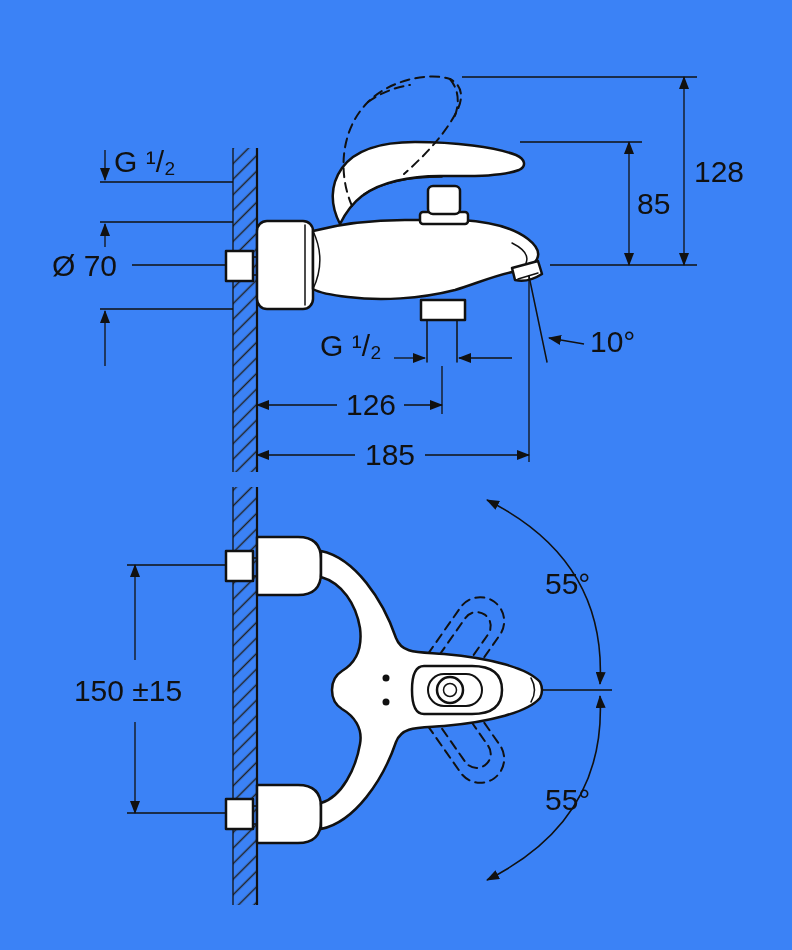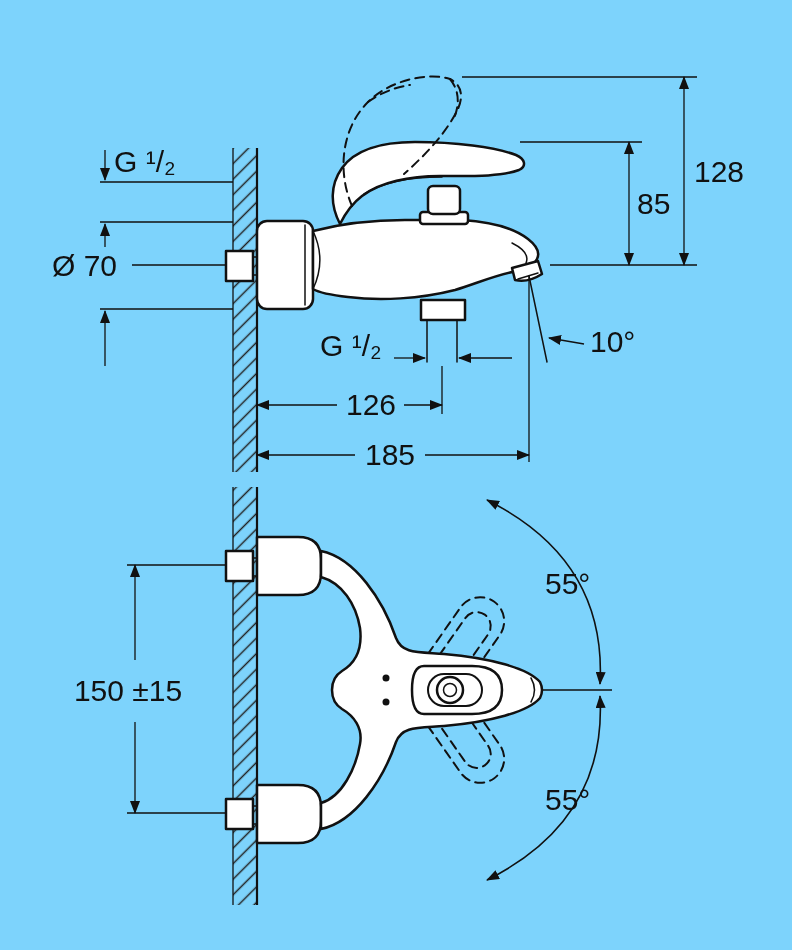--- a/index.html
+++ b/index.html
@@ -1,16 +1,16 @@
 <!DOCTYPE html>
 <html><head>
 <meta charset="utf-8">
 <style>
   html,body{margin:0;padding:0;background:#ffffff;}
-  .stage{position:relative;width:792px;height:950px;background:#7dd3fc;overflow:hidden;}
+  .stage{position:relative;width:792px;height:950px;background:#3b82f6;overflow:hidden;}
   svg{display:block;}
   .t{font-family:"Liberation Sans","DejaVu Sans",sans-serif;font-size:30px;fill:#111111;}
   .obj{stroke:#111111;stroke-width:2.5;fill:#ffffff;stroke-linejoin:round;stroke-linecap:round;}
   .objthin{stroke:#111111;stroke-width:1.5;fill:none;stroke-linecap:round;}
   .dash{stroke:#111111;stroke-width:2;fill:none;stroke-dasharray:9 6;stroke-linecap:round;}
   .dim{stroke:#111111;stroke-width:1.3;fill:none;}
   .arc{stroke:#111111;stroke-width:1.6;fill:none;}
   .wallface{stroke:#111111;stroke-width:2.2;}
   .wallback{stroke:#111111;stroke-width:1.3;}
 </style>

